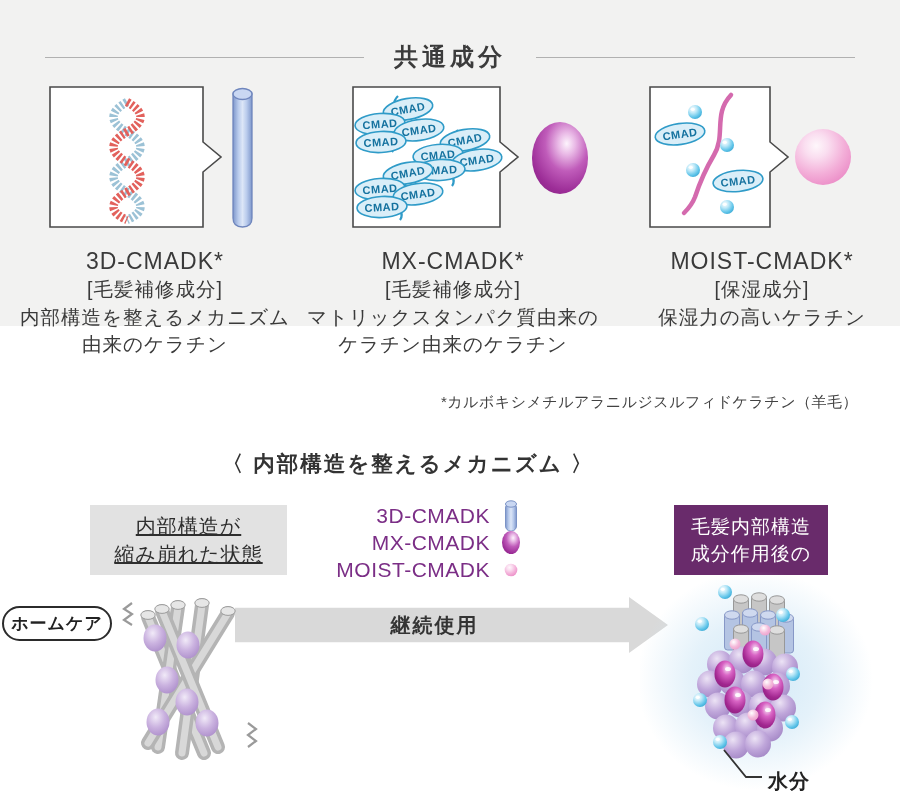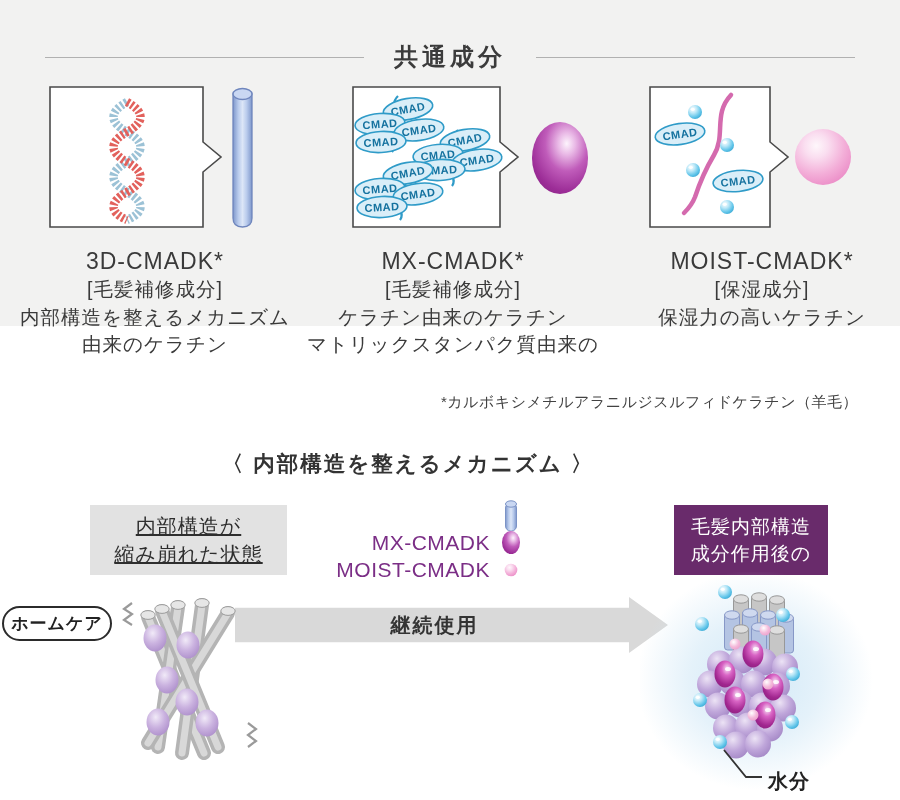--- a/index.html
+++ b/index.html
@@ -214,41 +214,42 @@
 
   <div class="ing-label col1">
     <div class="name">3D-CMADK*</div>
     <div class="cat">[毛髪補修成分]</div>
     <div class="desc">内部構造を整えるメカニズム</div>
     <div class="desc">由来のケラチン</div>
   </div>
   <div class="ing-label col2">
     <div class="name">MX-CMADK*</div>
     <div class="cat">[毛髪補修成分]</div>
+    <div class="desc">マトリックスタンパク質由来の</div>
     <div class="desc">ケラチン由来のケラチン</div>
-    <div class="desc">マトリックスタンパク質由来の</div>
   </div>
   <div class="ing-label col3">
     <div class="name">MOIST-CMADK*</div>
     <div class="cat">[保湿成分]</div>
     <div class="desc">保湿力の高いケラチン</div>
   </div>
 
   <div class="footnote">*カルボキシメチルアラニルジスルフィドケラチン（羊毛）</div>
 </div>
 
 <div class="mech-title">〈 内部構造を整えるメカニズム 〉</div>
 
 <div class="before-box">
   <div>内部構造が</div>
   <div>縮み崩れた状態</div>
 </div>
 
 <div class="legend">
   <div class="legend-row">
+    <div class="lbl">3D-CMADK</div>
     <div class="ic">
       <svg width="14" height="36" viewBox="0 0 14 36">
         <rect x="1.5" y="5" width="11" height="28" rx="5" fill="url(#cylG)" stroke="#7b93c6" stroke-width="1"></rect>
         <ellipse cx="7" cy="6" rx="5.5" ry="3.2" fill="#c9d7f2" stroke="#7b93c6" stroke-width="1"></ellipse>
       </svg>
     </div>
   </div>
   <div class="legend-row">
     <div class="lbl">MX-CMADK</div>
     <div class="ic">

